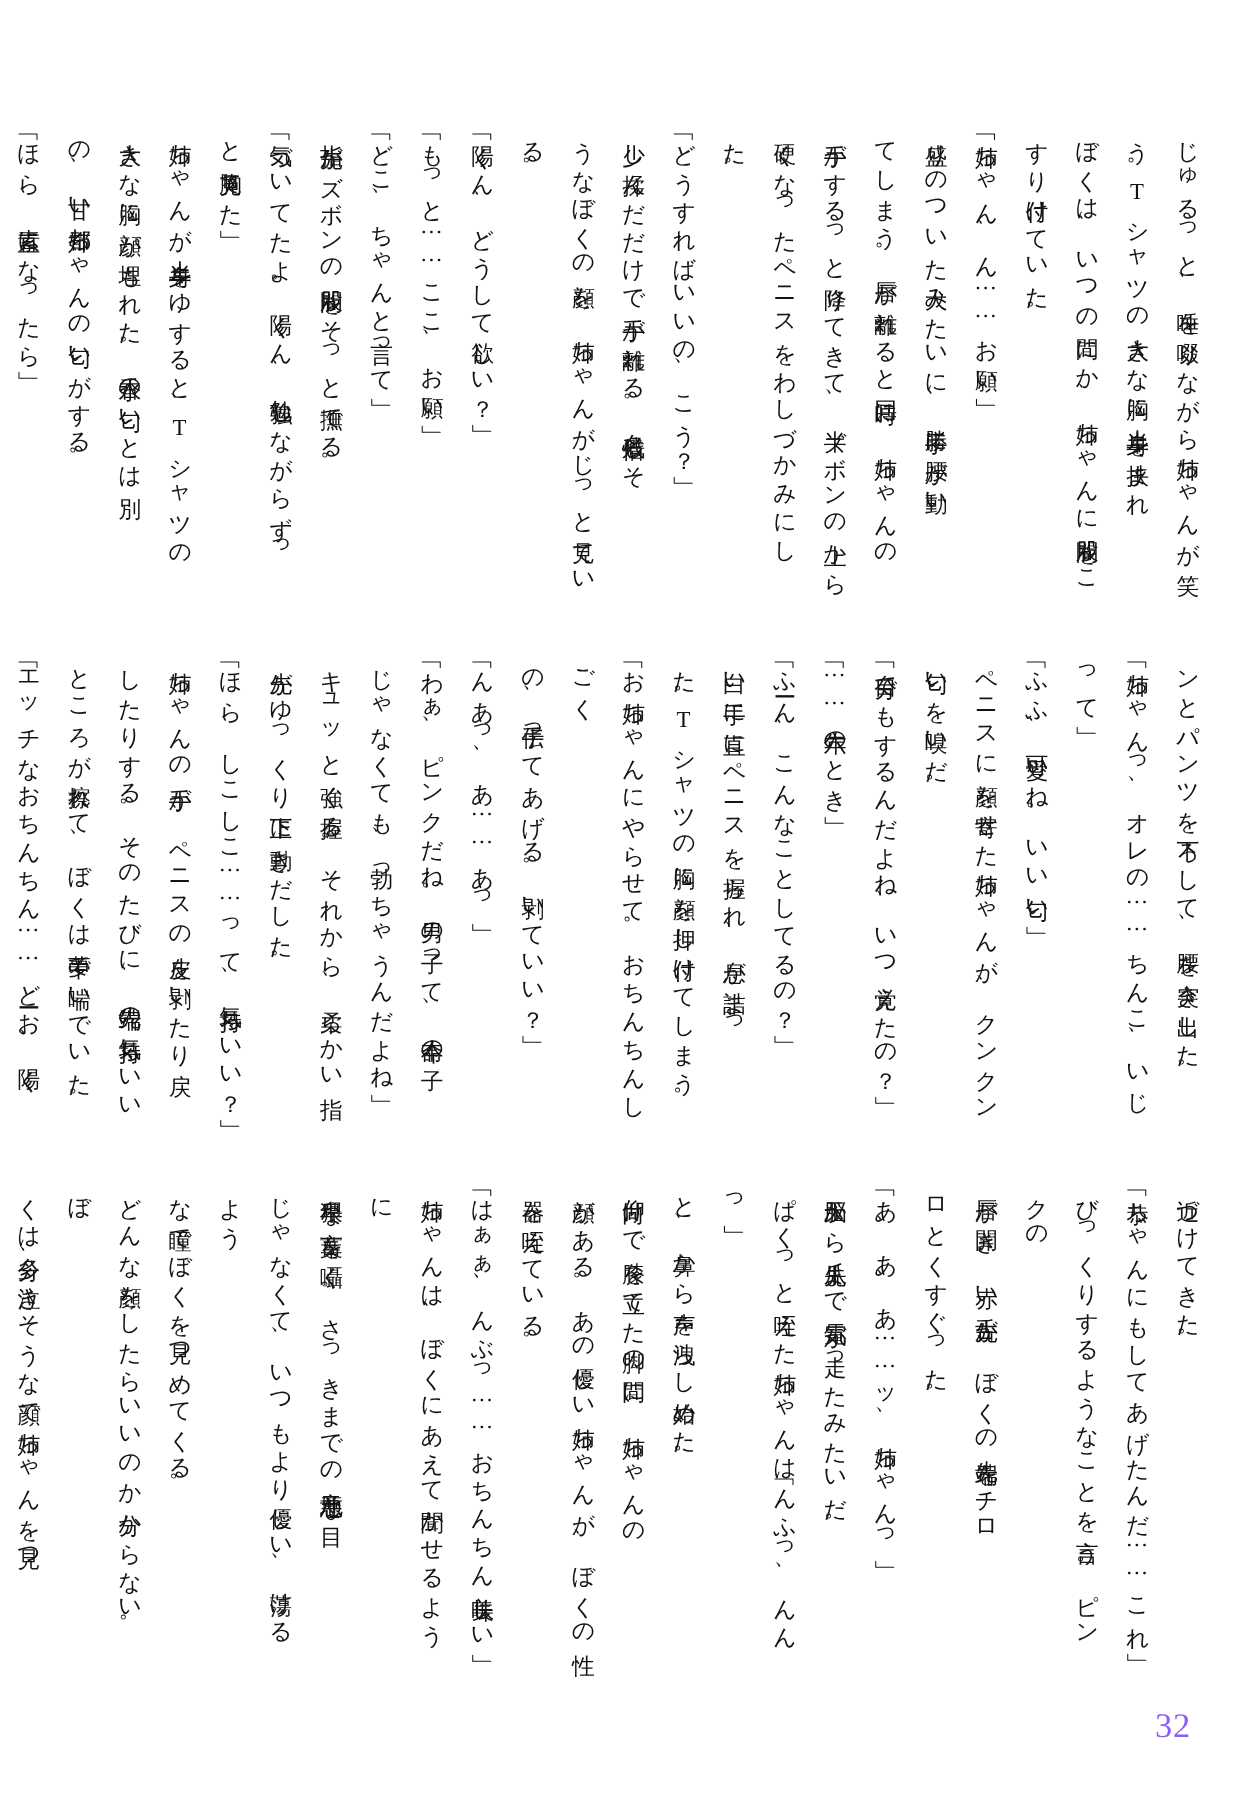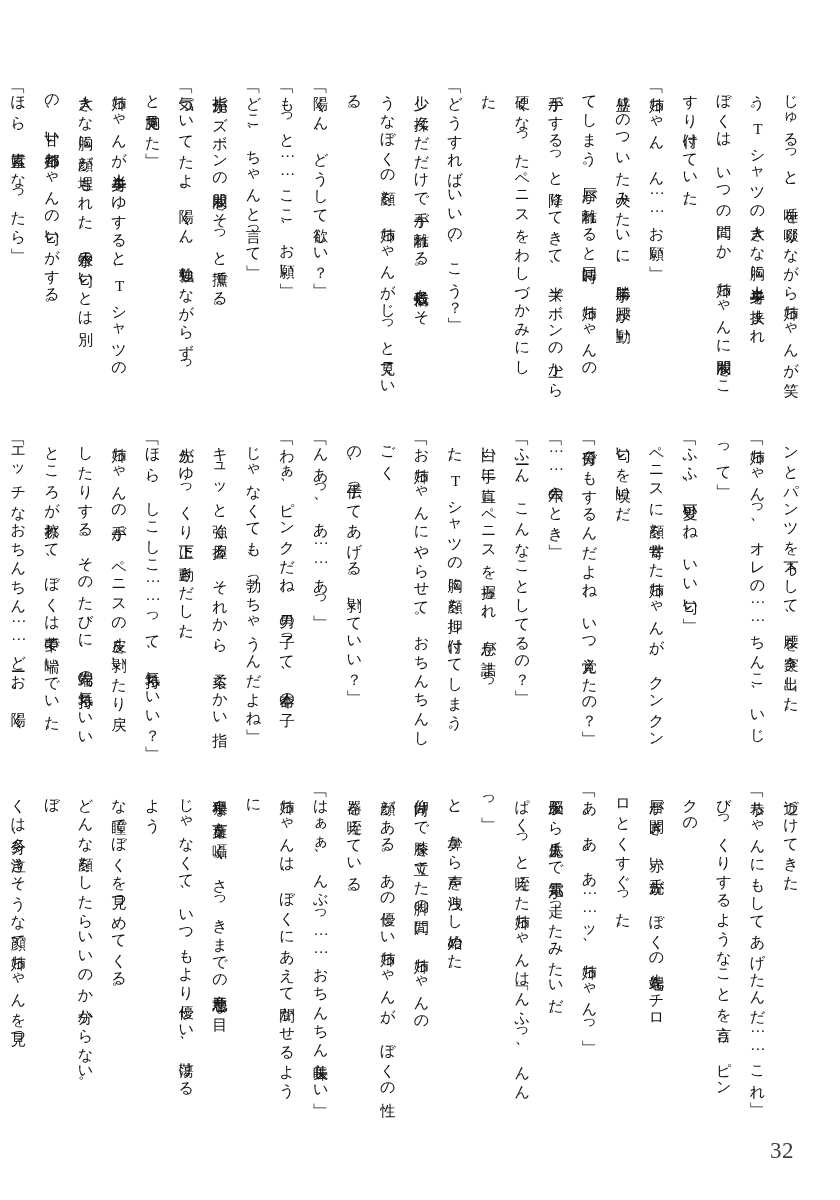--- a/index.html
+++ b/index.html
@@ -68,21 +68,21 @@
     text-indent: 0;
   }
 
   .folio {
     position: absolute;
     right: 46px;
     bottom: 36px;
     font-size: 23px;
     letter-spacing: 0.5px;
     font-family: "Liberation Serif", "DejaVu Serif", serif;
-    color: #404040;
+    color: #8b5cf6;
   }
 </style>
 </head>
 <body>
 
 <div class="page">
   <div class="paper-tint"></div>
 
   <div class="text-body">
 

